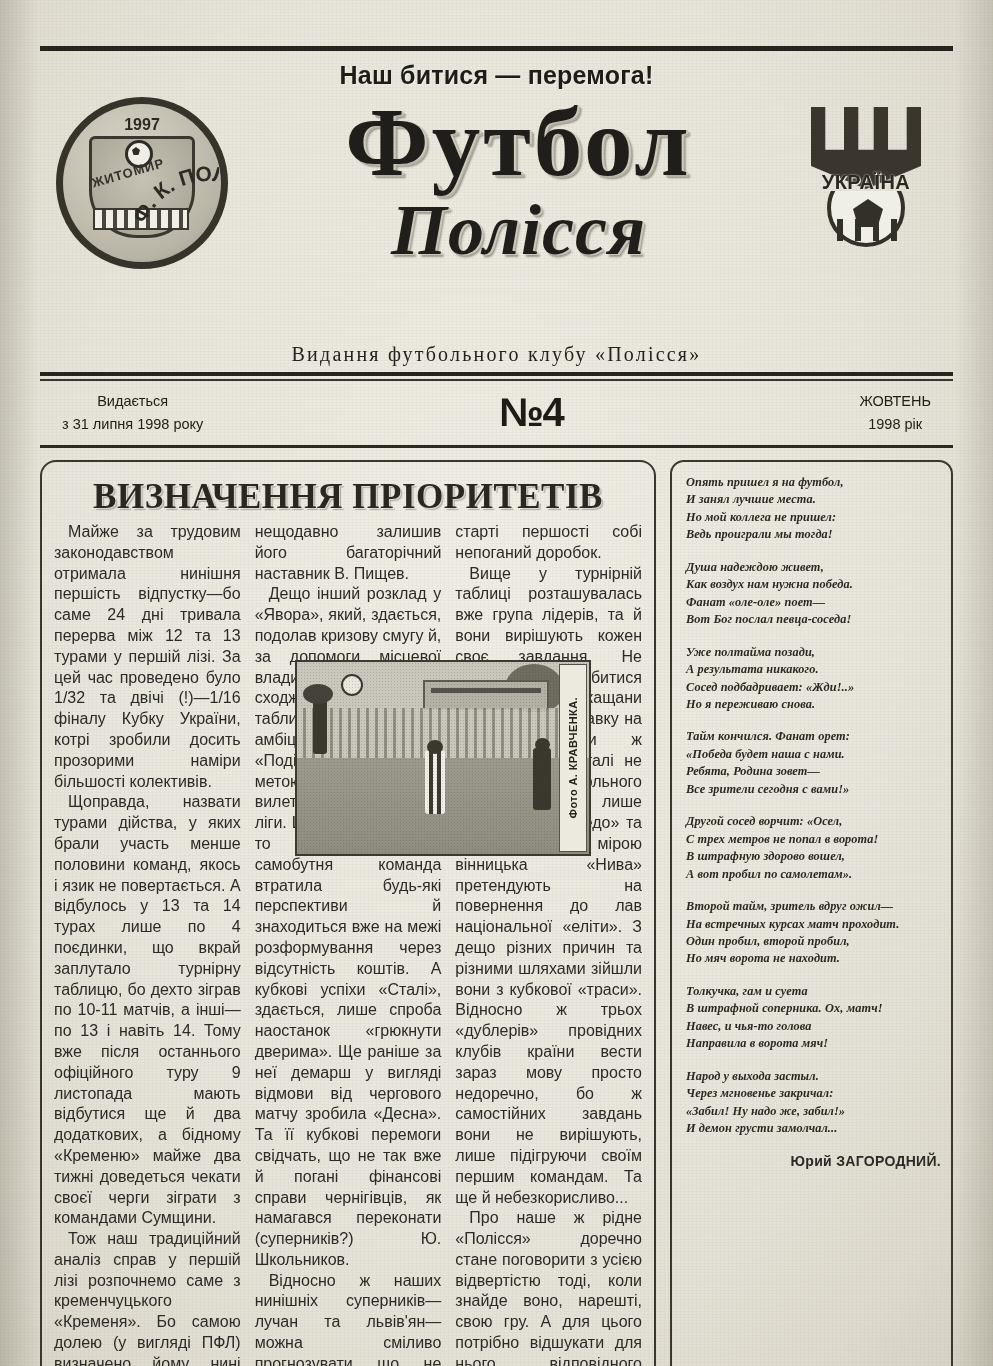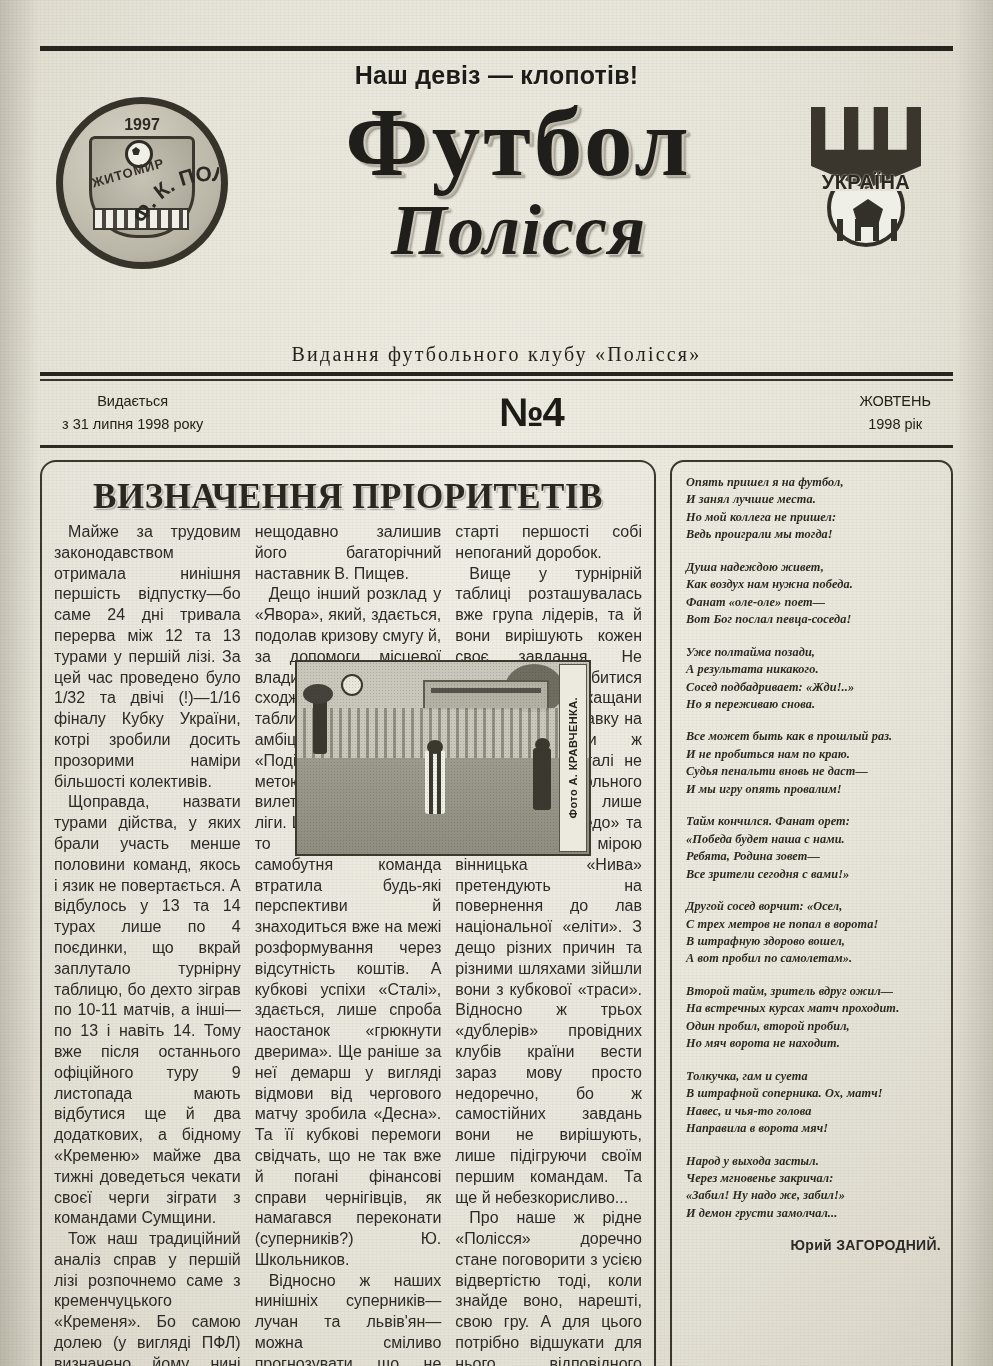--- a/index.html
+++ b/index.html
@@ -230,21 +230,21 @@
 
 <div class="paper"></div>
 <div class="grain"></div>
 
 <div class="page">
 
   <div class="rule-top"></div>
 
   <div class="masthead">
 
-    <div class="motto">Наш девіз — клопотів!</div>
+    <div class="motto">Наш битися — перемога!</div>
 
     <div class="logo-club">
       <div class="inner">
         <div class="year">1997</div>
         <div class="shield"></div>
         <div class="ball"></div>
         <div class="zhyt">ЖИТОМИР</div>
         <div class="bars"></div>
         <div class="ring-text">
           <svg width="158" height="158" viewBox="0 0 158 158" aria-hidden="true">
@@ -339,26 +339,20 @@
         <div>Фанат «оле-оле» поет—</div>
         <div>Вот Бог послал певца-соседа!</div>
       </div>
       <div class="stanza">
         <div>Уже полтайма позади,</div>
         <div>А результата никакого.</div>
         <div>Сосед подбадривает: «Жди!..»</div>
         <div>Но я переживаю снова.</div>
       </div>
       <div class="stanza">
-        <div>Все может быть как в прошлый раз.</div>
-        <div>И не пробиться нам по краю.</div>
-        <div>Судья пенальти вновь не даст—</div>
-        <div>И мы игру опять провалим!</div>
-      </div>
-      <div class="stanza">
         <div>Тайм кончился. Фанат орет:</div>
         <div>«Победа будет наша с нами.</div>
         <div>Ребята, Родина зовет—</div>
         <div>Все зрители сегодня с вами!»</div>
       </div>
       <div class="stanza">
         <div>Другой сосед ворчит: «Осел,</div>
         <div>С трех метров не попал в ворота!</div>
         <div>В штрафную здорово вошел,</div>
         <div>А вот пробил по самолетам».</div>

